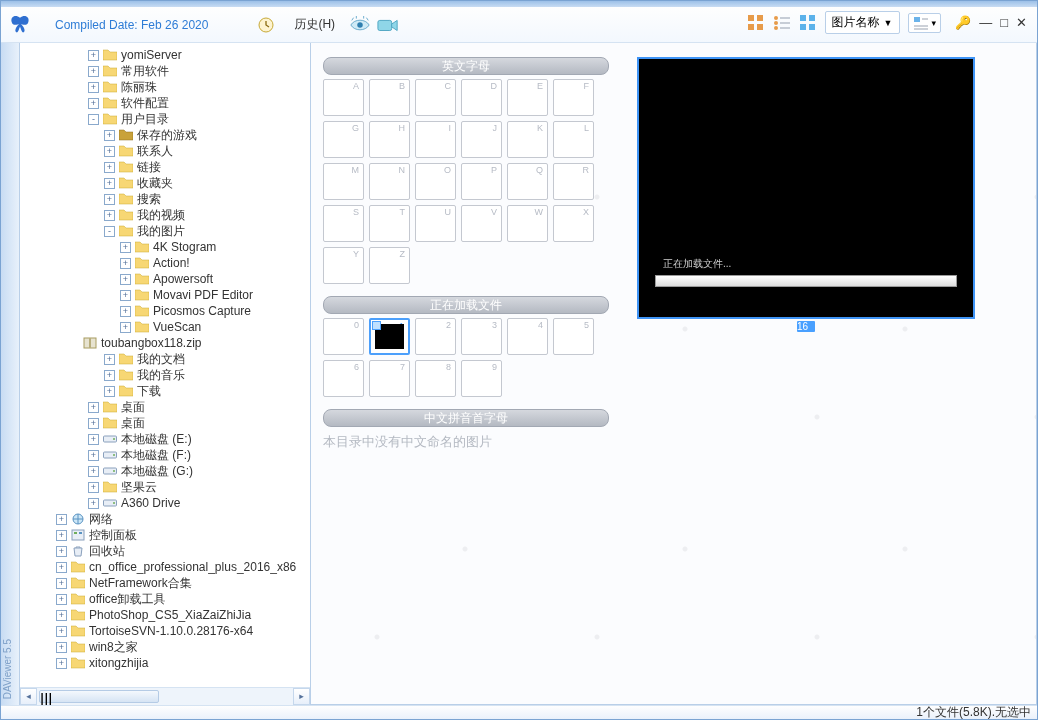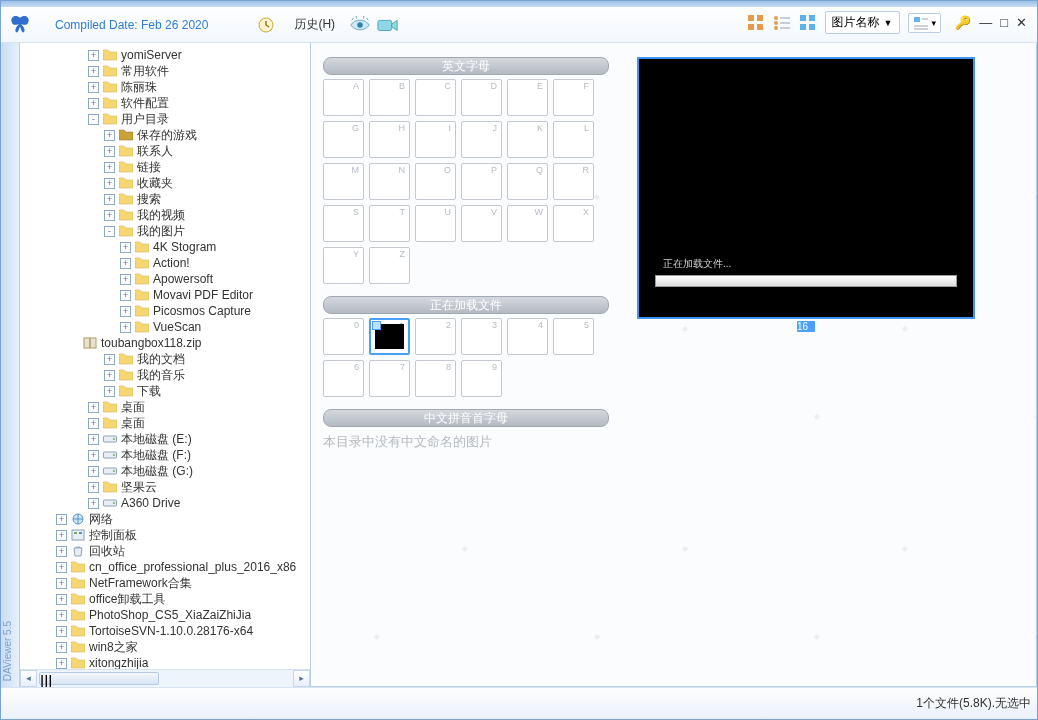--- a/index.html
+++ b/index.html
@@ -47,21 +47,21 @@
 .cell.selected .cell-label { color:#4b9ffb;}
 .cell .black-thumb { position:absolute; inset:4px; background:#000;}
 .cell .tick { position:absolute; top:1px; left:1px; width:9px; height:9px; border:1px solid #4b9ffb; background:#bfe0ff;}
 .empty-note { margin-top:6px; font-size:13px; color:#b4b9c2;}
 .preview-wrap { margin-left:8px;}
 .preview { width:338px; height:262px; border:2px solid #3f94f6; background:#000; position:relative;}
 .loading-text { position:absolute; left:24px; top:198px; font-size:10px; color:#cfcfcf;}
 .progress { position:absolute; left:16px; right:16px; top:216px; height:12px; border:1px solid #9a9a9a; background:#2a2a2a; overflow:hidden;}
 .progress-inner { width:100%; height:100%; background:linear-gradient(#fff,#dcdcdc);}
 .preview-index { width:18px; margin:2px auto 0 auto; background:#49a0ff; color:#fff; font-size:10px; text-align:left; border-radius:1px;}
-.statusbar { height:32px; background:linear-gradient(#fefefe,#eaf1fb); border-top:1px solid #d5e3f2; display:flex; justify-content:flex-end; align-items:center; padding-right:6px; font-size:12px; color:#333;}
+.statusbar { height:14px; background:linear-gradient(#fefefe,#eaf1fb); border-top:1px solid #d5e3f2; display:flex; justify-content:flex-end; align-items:center; padding-right:6px; font-size:12px; color:#333;}
 .folder-svg { fill:#f7d774; stroke:#c8a832; stroke-width:0.5;}
 .drive-svg rect{ fill:#e8eef6; stroke:#8aa0bc;}
 </style>
 </head>
 <body>
 
 <div class="app-window">
   <div class="titlebar-strip"></div>
 
   <div class="toolbar">

